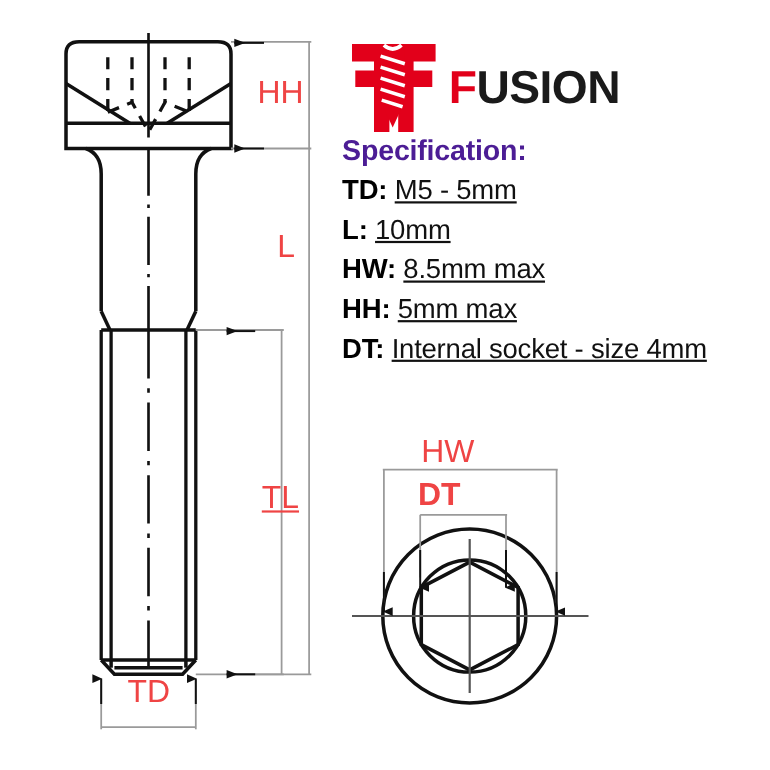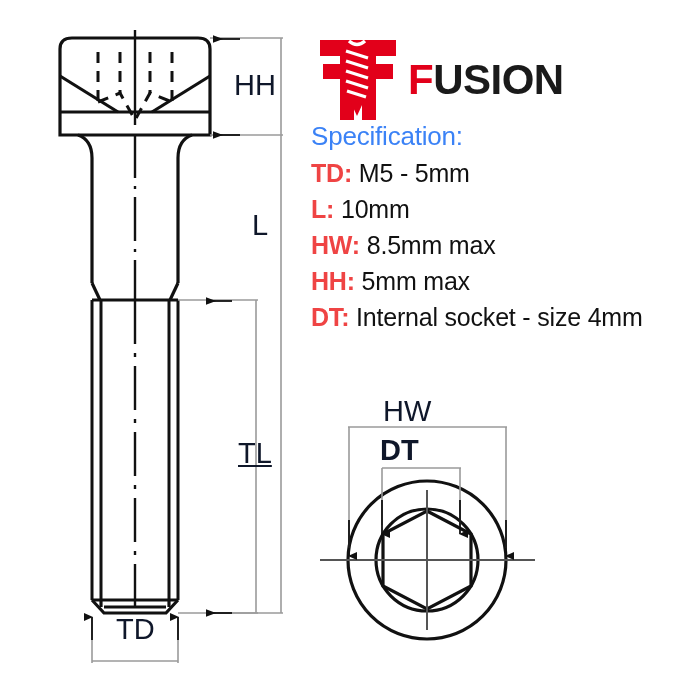--- a/index.html
+++ b/index.html
@@ -68,45 +68,46 @@
 
   
   .spec-block {
     position: absolute;
     left: 311px;
     top: 121px;
     width: 389px;
   }
   .spec-title {
     font-size: 26px;
-    font-weight: normal;
-    color: #3b82f6;
+    font-weight: bold;
+    color: #4c1d95;
     margin: 0 0 7px 0;
     letter-spacing: -0.2px;
   }
   .spec-row {
     font-size: 25px;
     color: #111;
     margin-bottom: 7px;
     white-space: nowrap;
     letter-spacing: -0.2px;
   }
   .spec-row .k {
     font-weight: bold;
-    color: #ef4444;
+    color: #000000;
   }
   .spec-row .v {
     font-weight: normal;
+    text-decoration: underline;
   }
 
   
   .dim-label {
     position: absolute;
     font-size: 29px;
-    color: #0f172a;
+    color: #ef4444;
     letter-spacing: 0px;
     white-space: nowrap;
   }
   .dim-hh { left: 234px; top: 69px; }
   .dim-l  { left: 252px; top: 209px; }
   .dim-tl { left: 238px; top: 437px; text-decoration: underline; }
   .dim-td { left: 116px; top: 613px; }
   .dim-hw { left: 383px; top: 395px; text-align: right; }
   .dim-dt { left: 380px; top: 434px; font-weight: bold; }
 </style>

